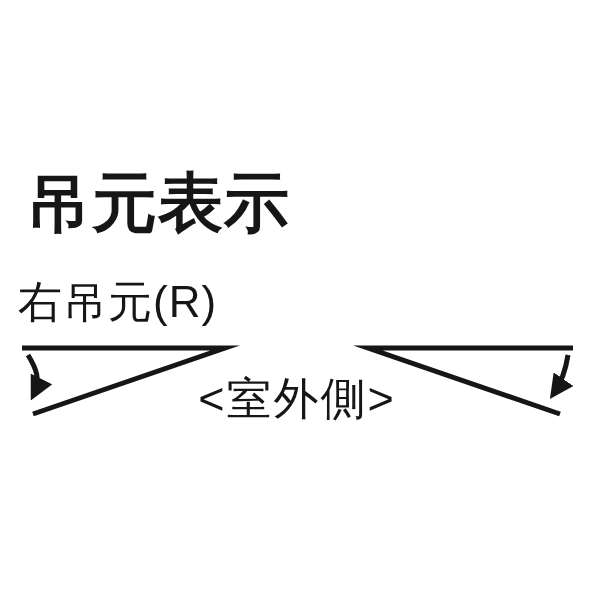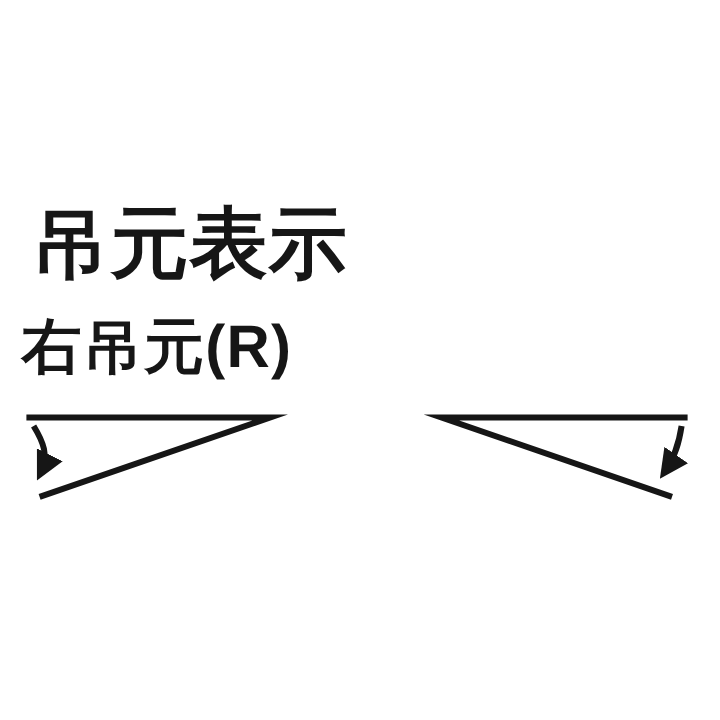--- a/index.html
+++ b/index.html
@@ -15,23 +15,23 @@
     position:absolute;
     left:26px;top:170px;
     font-size:65px;
     font-weight:700;
     letter-spacing:1px;
     line-height:1;
     white-space:nowrap;
   }
   .hinge-label{
     position:absolute;
-    top:264px;
-    font-size:50px;
-    font-weight:700;
+    top:280px;
+    font-size:44px;
+    font-weight:400;
     letter-spacing:1px;
     line-height:1;
     white-space:nowrap;
   }
   .hinge-label.left-fig{left:18px;}
   .hinge-label.right-fig{left:362px;}
   .outdoor-label{
     position:absolute;
     top:376px;
     left:297px;
@@ -52,20 +52,21 @@
 </head>
 <body>
 
 <div class="canvas" style="background: rgb(255, 255, 255); color: rgb(22, 22, 22);">
 
   <div class="title">吊元表示</div>
 
   <div class="hinge-label left-fig">右吊元(R)</div>
 
 
+  <div class="outdoor-label">&lt;室外側&gt;</div>
 
   <svg class="overlay" viewBox="0 0 600 600">
     <defs>
       <marker id="arrow-head" viewBox="0 0 10 10" refX="7" refY="5" markerWidth="4.8" markerHeight="4.8" orient="auto">
         <path class="ink-fill" d="M0,0 L10,5 L0,10 Z" fill="#161616"></path>
       </marker>
     </defs>
 
     <g stroke="#161616" stroke-width="5" fill="none" stroke-miterlimit="9">
 

